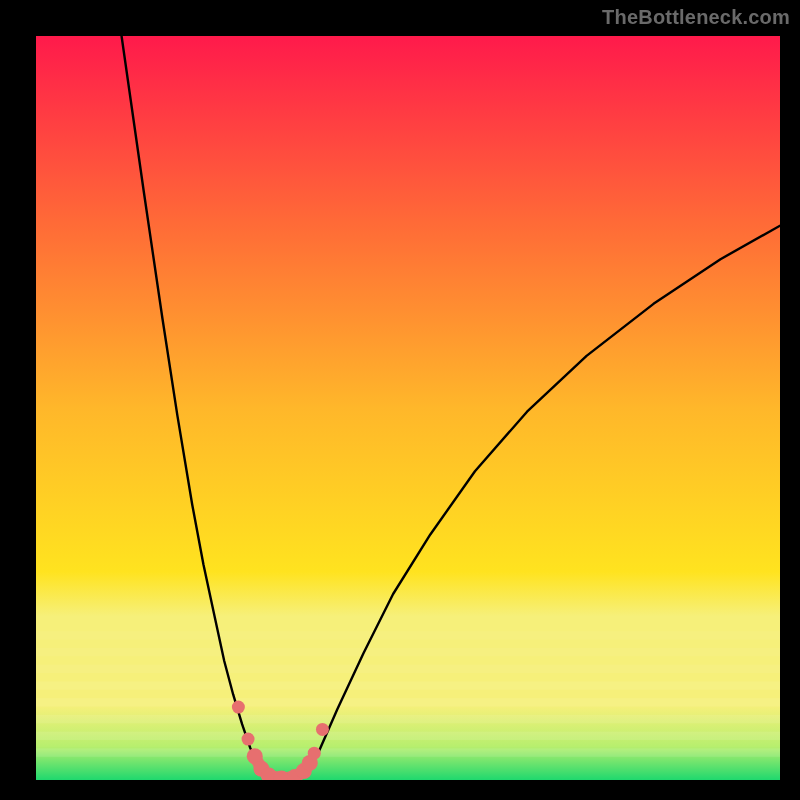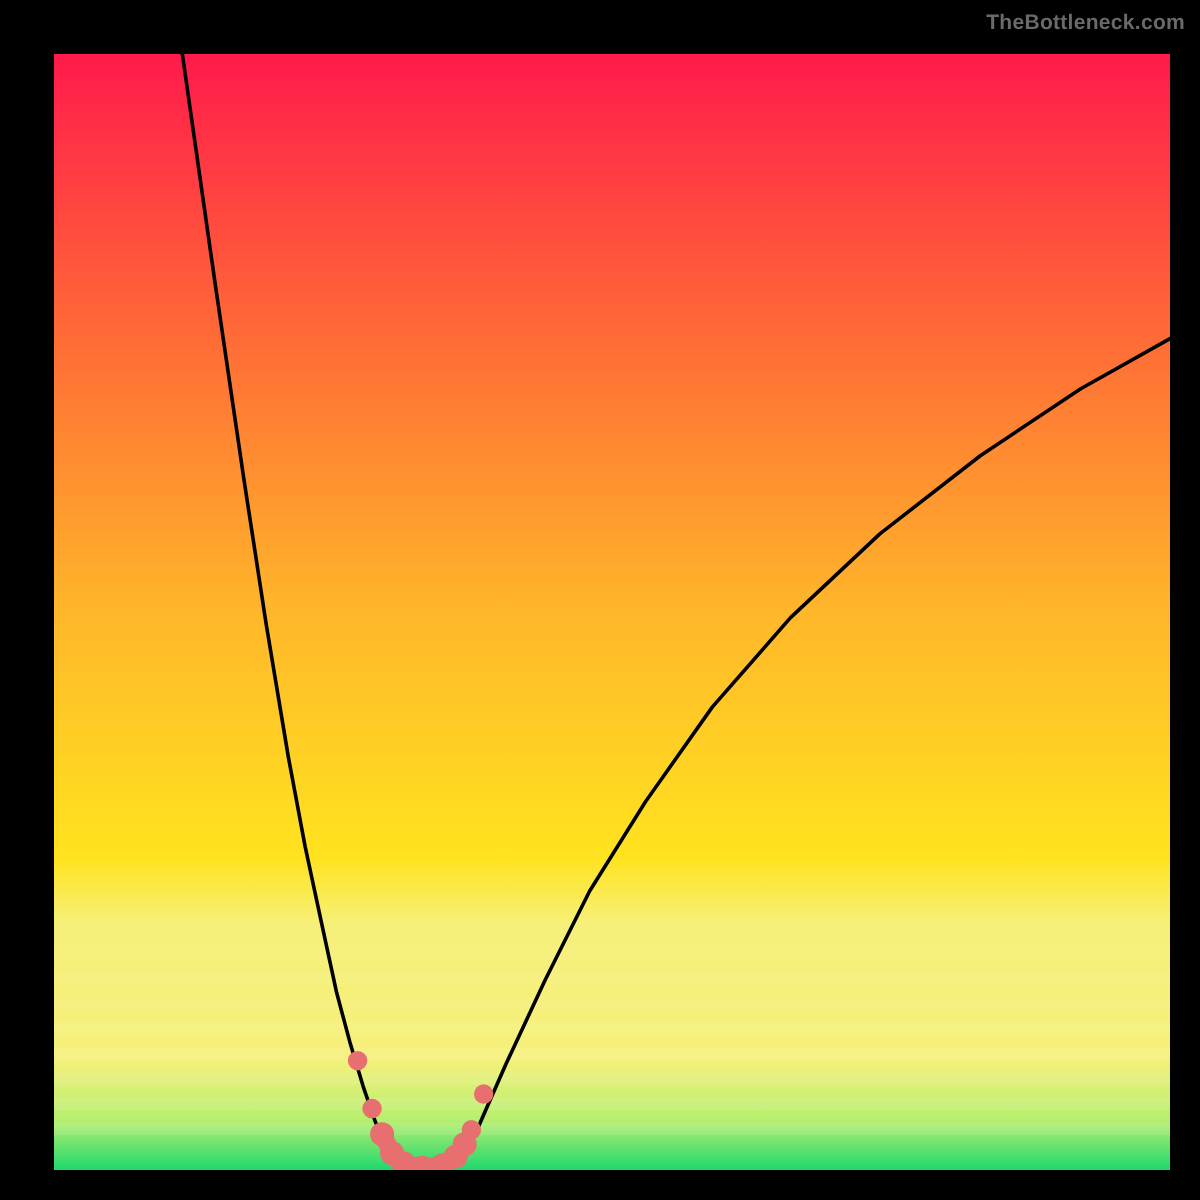--- a/index.html
+++ b/index.html
@@ -1,19 +1,19 @@
 <!DOCTYPE html>
 <html><head>
 <meta charset="utf-8">
 <style>
   html,body{margin:0;padding:0;width:800px;height:800px;overflow:hidden;background:#fff;font-family:Arial,Helvetica,sans-serif}
   .frame{position:absolute;left:0;top:0;width:800px;height:800px;background:#000}
   .plot-area{position:absolute;left:36px;top:36px;width:744px;height:744px;overflow:hidden}
   .plot-area svg{display:block}
-  .watermark{position:absolute;top:6px;right:10px;font-size:14px;font-weight:600;color:#6a6a6a;letter-spacing:.2px}
+  .watermark{position:absolute;top:6px;right:10px;font-size:20px;font-weight:600;color:#6a6a6a;letter-spacing:.2px}
 </style>
 </head>
 <body>
 
 <div class="frame">
   <div class="plot-area">
     <svg id="plot-svg" width="744" height="744" viewBox="0 0 744 744">
         <defs>
           <linearGradient id="bg-grad" x1="0" y1="0" x2="0" y2="1">
             <stop offset="0%" stop-color="#ff1a4b"></stop>

